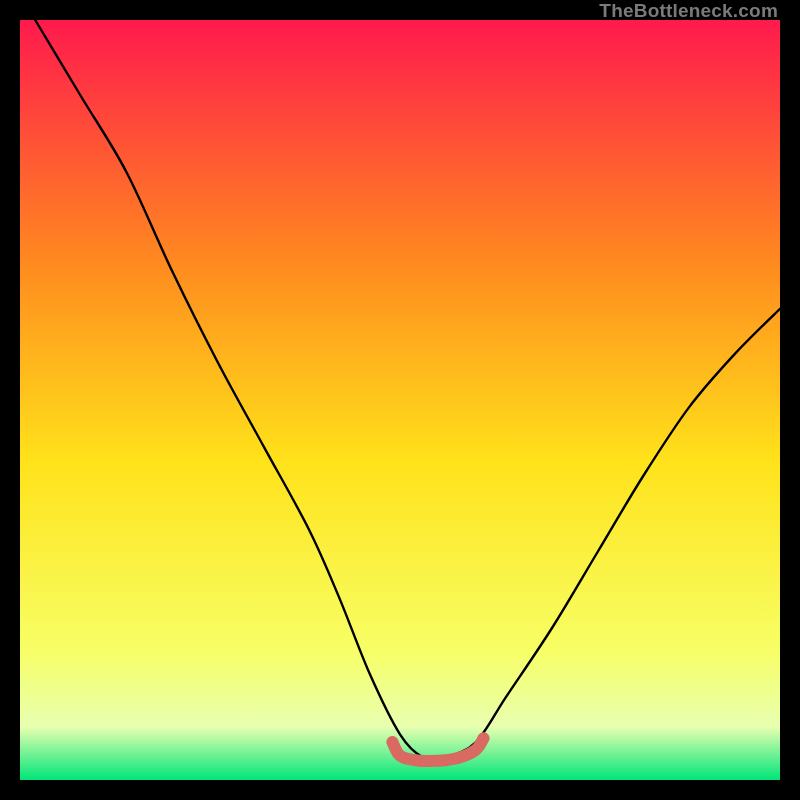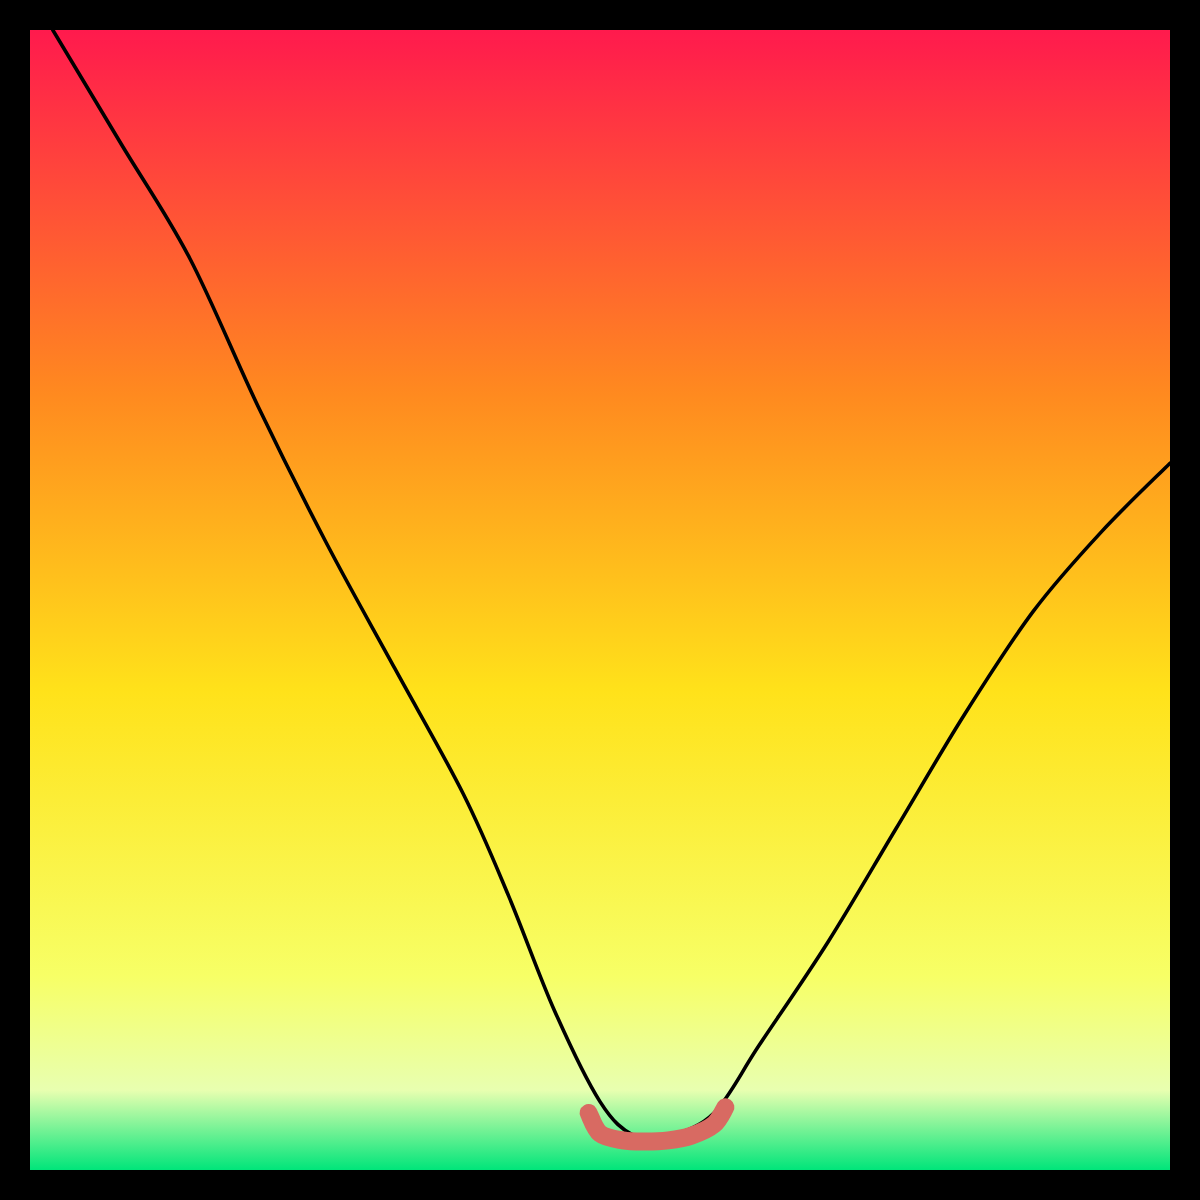--- a/index.html
+++ b/index.html
@@ -49,20 +49,21 @@
     font-weight: 600;
     color: #7a7a7a;
     letter-spacing: 0.2px;
   }
 </style>
 </head>
 <body>
 
 <div class="frame">
 
+  <div class="watermark">TheBottleneck.com</div>
 
   <div class="plot">
 
     <svg class="gradient" viewBox="0 0 760 760" preserveAspectRatio="none">
       <defs>
         <linearGradient id="bg" x1="0" y1="0" x2="0" y2="1">
           <stop id="g0" offset="0%" stop-color="#ff1a4d"></stop>
           <stop id="g1" offset="32%" stop-color="#ff8a1f"></stop>
           <stop id="g2" offset="58%" stop-color="#ffe21a"></stop>
           <stop id="g3" offset="83%" stop-color="#f7ff66"></stop>

